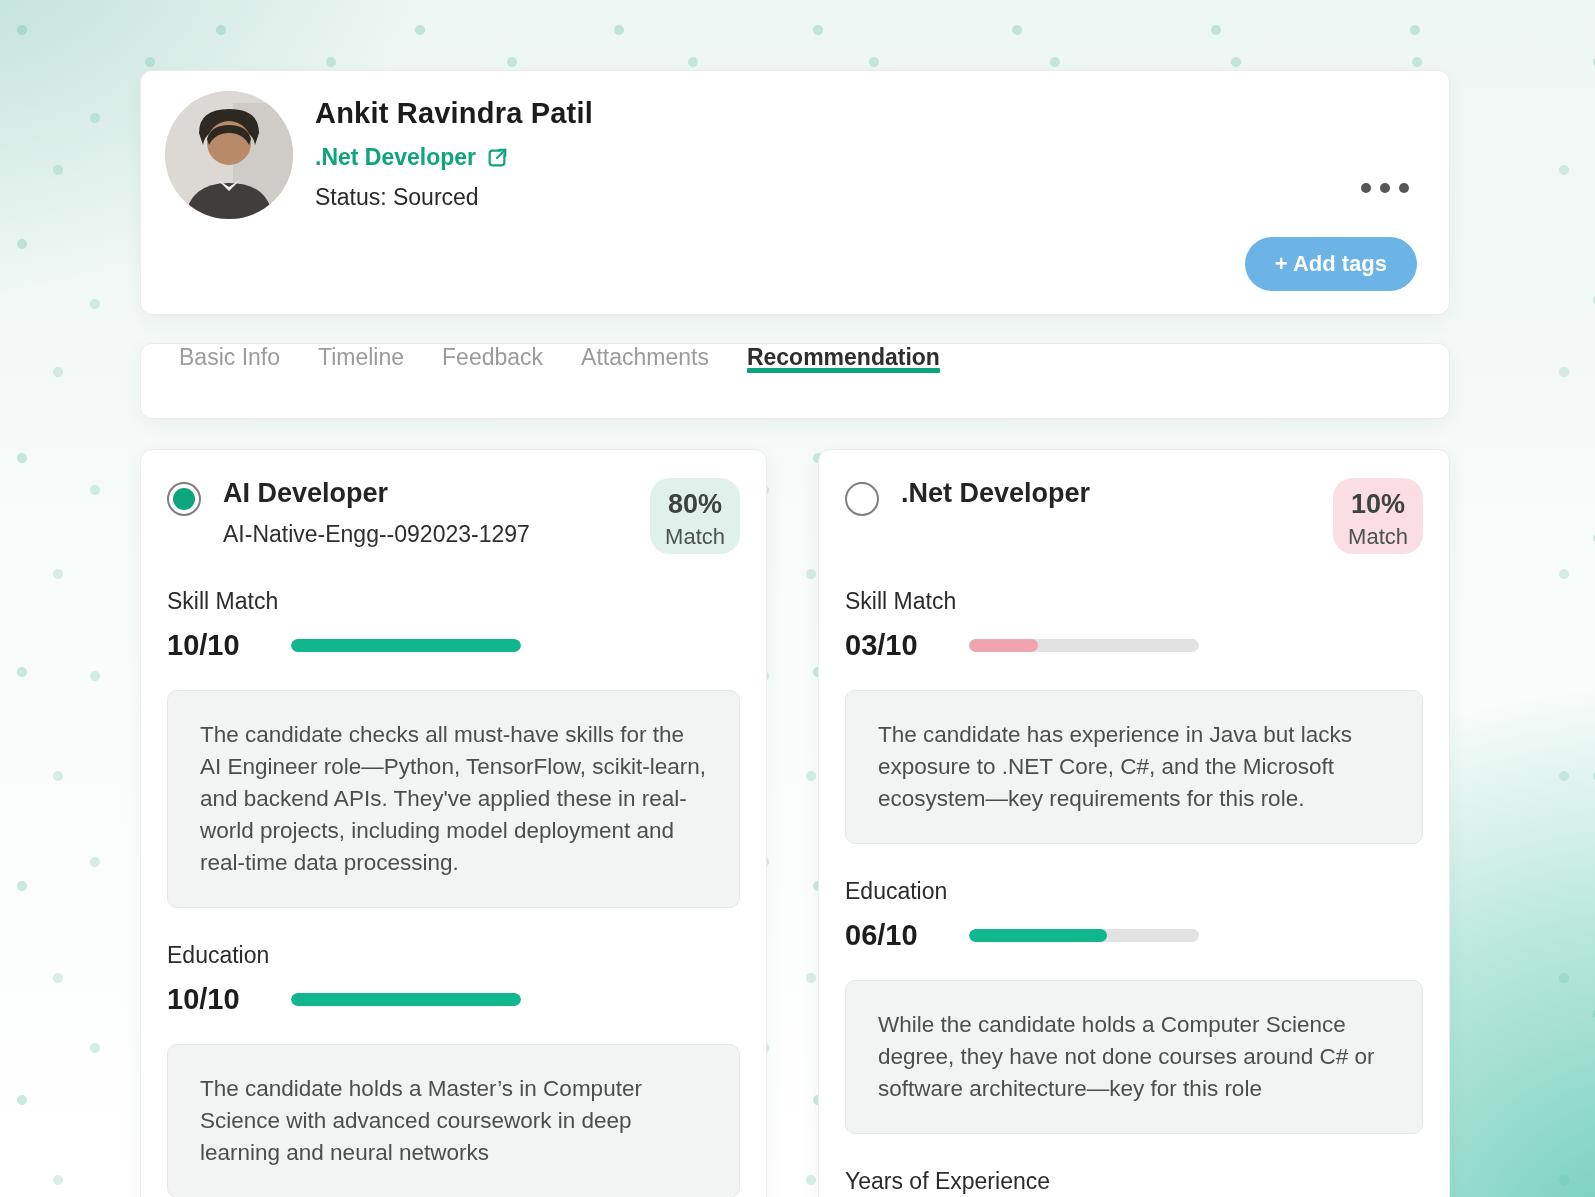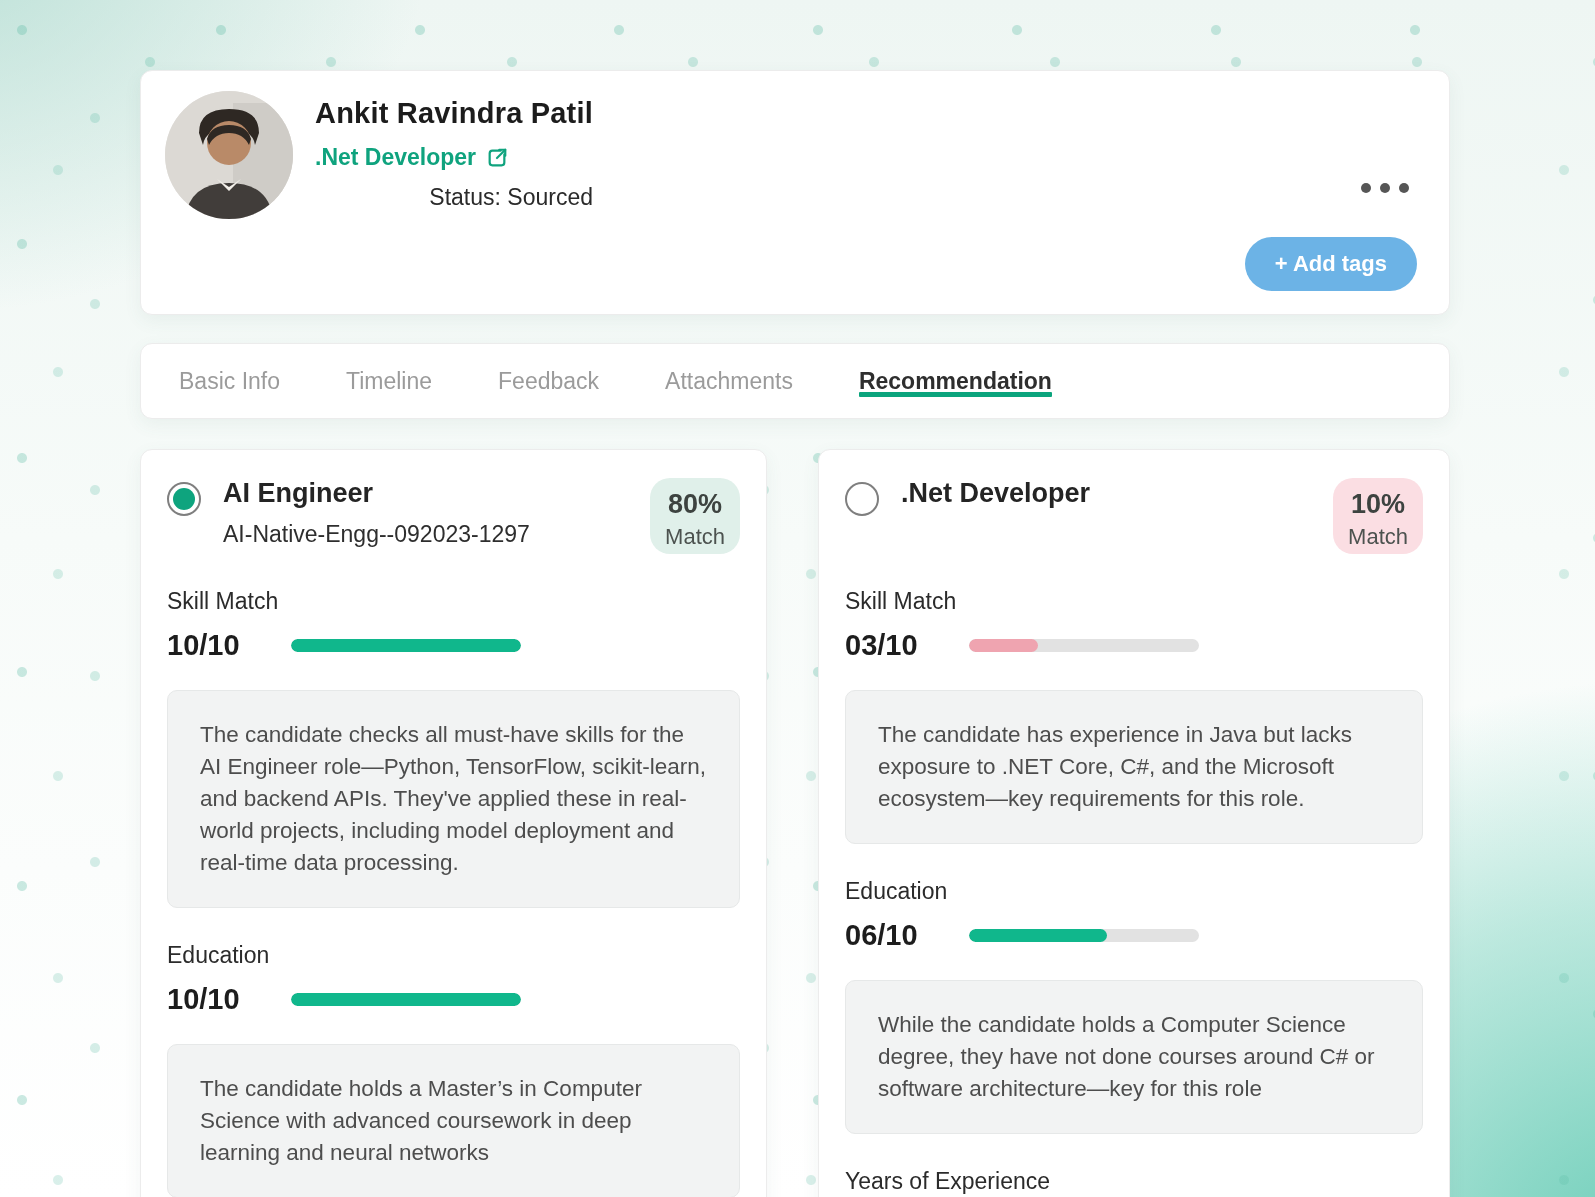--- a/index.html
+++ b/index.html
@@ -33,21 +33,21 @@
     box-shadow: 0 6px 18px rgba(70, 120, 105, 0.07);
   }
 
   
   .profile-card { width: 1310px; height: 245px; padding: 20px 24px; position: relative; }
   .profile-main { display: flex; gap: 22px; }
   .avatar {
     width: 128px; height: 128px; border-radius: 50%;
     overflow: hidden; flex: 0 0 auto; background: #e9e7e4;
   }
-  .profile-text { padding-top: 6px; text-align: right; }
+  .profile-text { padding-top: 6px; }
   .profile-name { font-size: 29px; font-weight: 700; color: #1c1c1c; letter-spacing: 0.2px; }
   .profile-role {
     margin-top: 14px; display: flex; align-items: center; gap: 10px;
     color: #0fa37e; font-size: 23px; font-weight: 700; cursor: pointer;
   }
   .profile-status { margin-top: 13px; font-size: 23px; color: #2a2a2a; }
   .kebab {
     position: absolute; top: 106px; right: 34px;
     display: flex; gap: 9px; cursor: pointer; padding: 6px;
   }
@@ -57,21 +57,21 @@
     background: #6cb3e6; color: #ffffff;
     font-size: 22px; font-weight: 700;
     border: none; border-radius: 27px;
     padding: 14px 30px; cursor: pointer;
     font-family: inherit;
   }
 
   
   .tabbar {
     width: 1310px; height: 76px; margin-top: 28px;
-    display: flex; align-items: center; gap: 66px;
+    display: flex; align-items: flex-start; gap: 38px;
     padding: 0 38px; position: relative;
   }
   .tab {
     display: flex; align-items: center; position: relative;
     font-size: 23px; color: #9b9b9b; cursor: pointer; white-space: nowrap;
   }
   .tab.active { color: #2e2e2e; font-weight: 700; }
   .tab.active .tab-underline {
     position: absolute; left: 0; right: 0; bottom: -2px;
     height: 5px; background: #0ba47d; border-radius: 1px;
@@ -171,21 +171,21 @@
       <span class="tab-underline"></span>
     </div>
   </div>
 
   <div class="rec-row">
 
     <div class="card rec-card left">
       <div class="rec-header">
         <span class="radio selected"></span>
         <div class="rec-title-block">
-          <div class="rec-title">AI Engineer</div>
+          <div class="rec-title">AI Developer</div>
           <div class="rec-reqid">AI-Native-Engg--092023-1297</div>
         </div>
         <div class="match-badge mint">
           <div class="match-percent">80%</div>
           <div class="match-word">Match</div>
         </div>
       </div>
 
       <div class="section-label">Skill Match</div>
       <div class="score-row">

